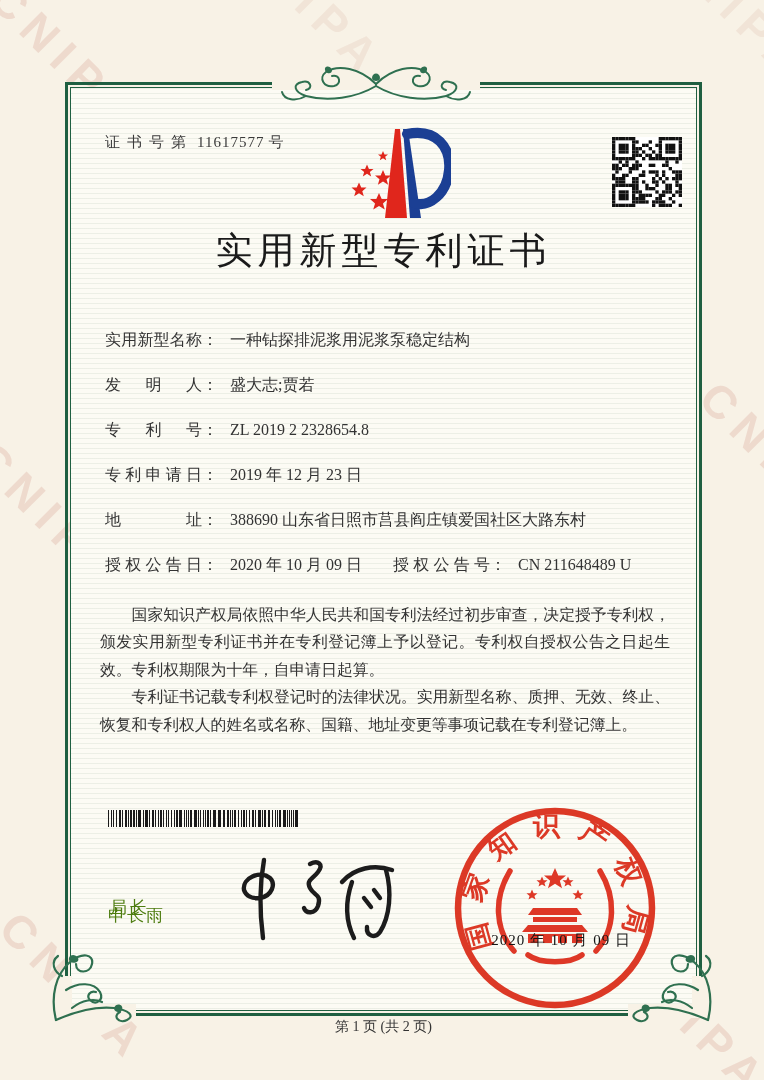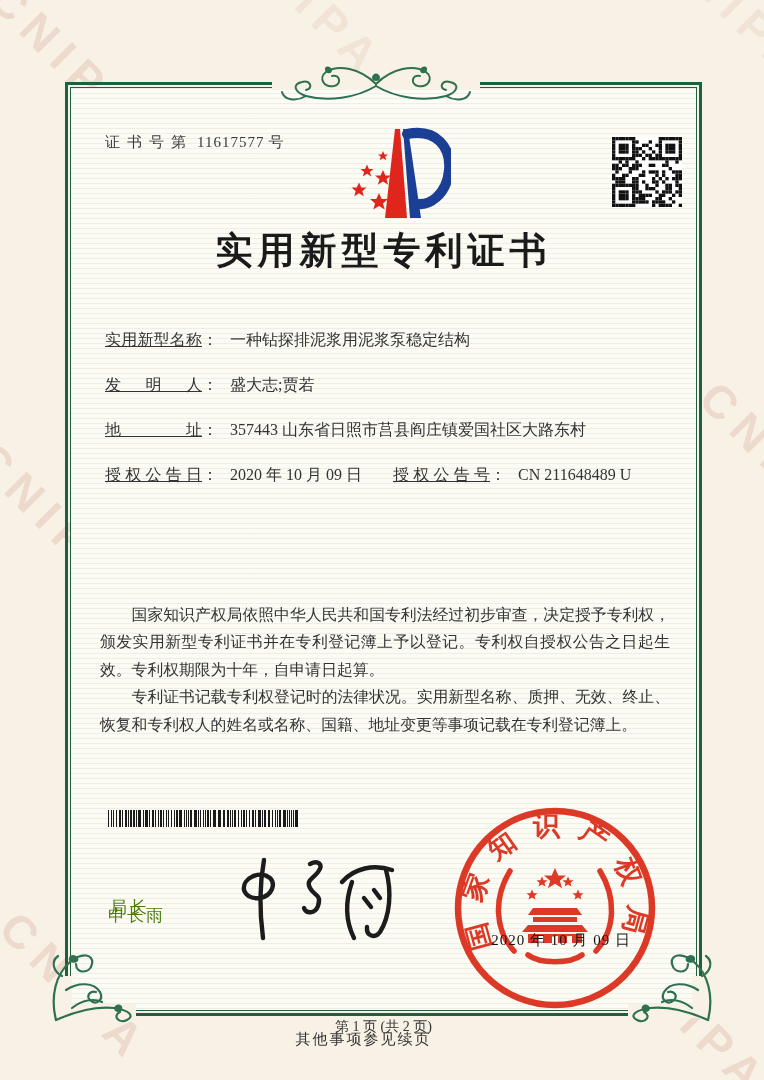--- a/index.html
+++ b/index.html
@@ -32,25 +32,25 @@
   .flip-x { transform:scaleX(-1); }
   
   .content { position:absolute; inset:0; z-index:3; }
   .cert-no { position:absolute; left:105px; top:133px; font-size:15px; color:#3a3a3a; }
   .cert-no .sp { letter-spacing:7px; }
   .cert-no .num { margin:0 4px; letter-spacing:1px; }
   .logo { position:absolute; left:333px; top:126px; }
   .qr { position:absolute; left:612px; top:137px; }
   .title {
     position:absolute; left:65px; top:226px; width:637px; text-align:center;
-    font-size:37px; font-weight:bold; letter-spacing:5px; color:#1a1a1a;
+    font-size:37px; font-weight:normal; letter-spacing:5px; color:#1a1a1a;
   }
   .fields { position:absolute; left:105px; top:330px; width:565px; }
   .field-row { position:relative; height:20px; margin-bottom:25px; font-size:16px; color:#333; white-space:nowrap; }
-  .f-label { display:inline-block; width:97px; text-align:justify; text-align-last:justify; vertical-align:top;text-decoration:underline; }
+  .f-label { display:inline-block; width:97px; text-align:justify; text-align-last:justify; vertical-align:top; }
   .f-colon { display:inline-block; margin-right:12px; }
   .grant { position:absolute; left:288px; top:0; }
   .paras { position:absolute; left:100px; top:601px; width:570px; font-size:15.8px; line-height:27.4px; text-align:justify; color:#333; }
   .paras p { margin:0; text-indent:2em; }
   .barcode { position:absolute; left:108px; top:810px; }
   .signer-title { position:absolute; left:110px; top:896px; font-size:17px; letter-spacing:3px; color:#4d7c0f; }
   .signer-name { position:absolute; left:108px; top:904px; font-size:17px; letter-spacing:2px; color:#4d7c0f; }
   .signature { position:absolute; left:226px; top:850px; }
   .seal { position:absolute; left:450px; top:803px; }
   .seal-date { position:absolute; left:476px; top:931px; width:170px; text-align:center; font-size:15px; letter-spacing:1px; color:#151515; z-index:5; }
@@ -397,21 +397,27 @@
     <div class="title">实用新型专利证书</div>
 
     <div class="fields">
       <div class="field-row">
         <span class="f-label">实用新型名称</span><span class="f-colon">：</span><span class="f-value">一种钻探排泥浆用泥浆泵稳定结构</span>
       </div>
       <div class="field-row">
         <span class="f-label">发明人</span><span class="f-colon">：</span><span class="f-value">盛大志;贾若</span>
       </div>
       <div class="field-row">
-        <span class="f-label">地址</span><span class="f-colon">：</span><span class="f-value">357443 山东省日照市莒县阎庄镇爱国社区大路东村</span>
+        <span class="f-label">专利号</span><span class="f-colon">：</span><span class="f-value">ZL 2019 2 2328654.8</span>
+      </div>
+      <div class="field-row">
+        <span class="f-label">专利申请日</span><span class="f-colon">：</span><span class="f-value">2019 年 12 月 23 日</span>
+      </div>
+      <div class="field-row">
+        <span class="f-label">地址</span><span class="f-colon">：</span><span class="f-value">388690 山东省日照市莒县阎庄镇爱国社区大路东村</span>
       </div>
       <div class="field-row">
         <span class="f-label">授权公告日</span><span class="f-colon">：</span><span class="f-value">2020 年 10 月 09 日</span>
         <span class="grant">
           <span class="f-label">授权公告号</span><span class="f-colon">：</span><span class="f-value">CN 211648489 U</span>
         </span>
       </div>
     </div>
 
     <div class="paras">
@@ -537,15 +543,14 @@
       </g>
       <g stroke="#dc2a18" fill="none" stroke-width="5.5" stroke-linecap="round">
         <path d="M60,68 C44,94 44,126 64,148"></path>
         <path d="M150,68 C166,94 166,126 146,148"></path>
         <path d="M78,152 C90,161 120,161 132,152"></path>
       </g>
     </svg>
     <div class="seal-date">2020 年 10 月 09 日</div>
 
     <div class="page-info">第 1 页 (共 2 页)</div>
-    <div class="footer-note">其他事项参见续页</div>
   </div>
 </div>
 
 </body></html>

